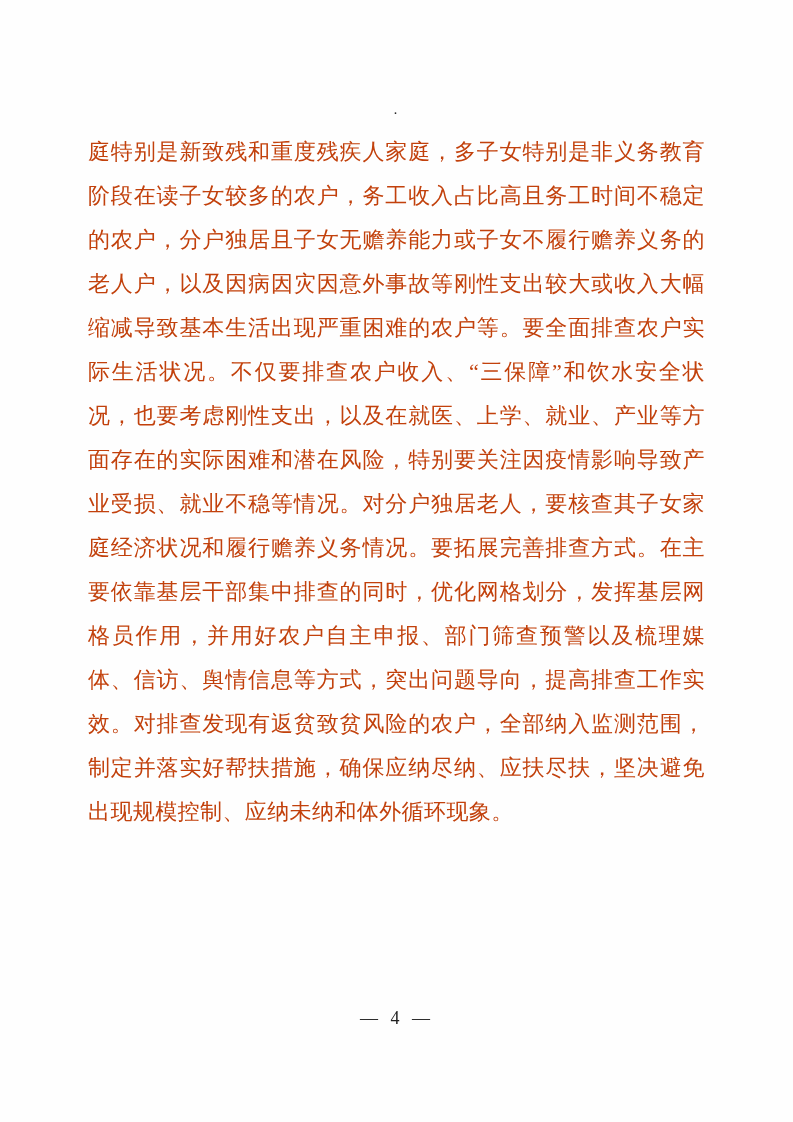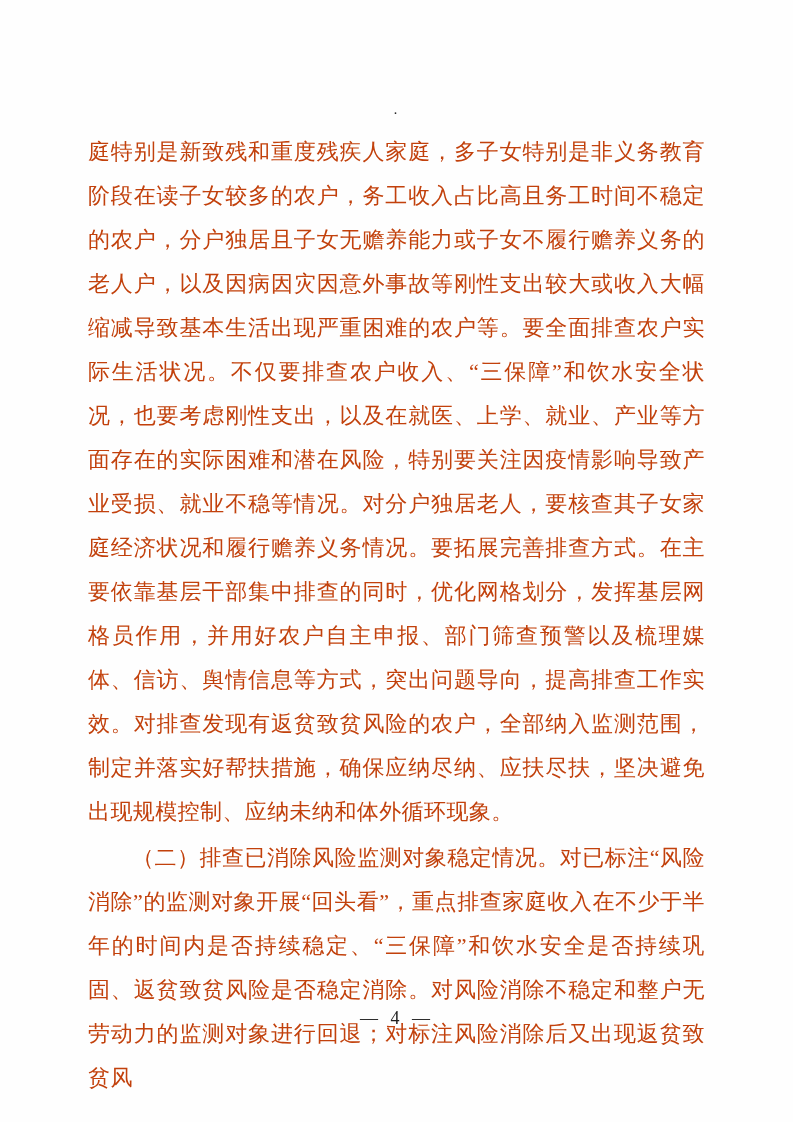--- a/index.html
+++ b/index.html
@@ -71,21 +71,20 @@
 </head>
 <body>
 
 <div class="page">
   <div class="page-inner">
 
     <div class="top-mark">·</div>
 
     <div class="doc-body">
       <p class="para">庭特别是新致残和重度残疾人家庭，多子女特别是非义务教育阶段在读子女较多的农户，务工收入占比高且务工时间不稳定的农户，分户独居且子女无赡养能力或子女不履行赡养义务的老人户，以及因病因灾因意外事故等刚性支出较大或收入大幅缩减导致基本生活出现严重困难的农户等。要全面排查农户实际生活状况。不仅要排查农户收入、“三保障”和饮水安全状况，也要考虑刚性支出，以及在就医、上学、就业、产业等方面存在的实际困难和潜在风险，特别要关注因疫情影响导致产业受损、就业不稳等情况。对分户独居老人，要核查其子女家庭经济状况和履行赡养义务情况。要拓展完善排查方式。在主要依靠基层干部集中排查的同时，优化网格划分，发挥基层网格员作用，并用好农户自主申报、部门筛查预警以及梳理媒体、信访、舆情信息等方式，突出问题导向，提高排查工作实效。对排查发现有返贫致贫风险的农户，全部纳入监测范围，制定并落实好帮扶措施，确保应纳尽纳、应扶尽扶，坚决避免出现规模控制、应纳未纳和体外循环现象。</p>
-      <p class="para indent">（二）排查已消除风险监测对象稳定情况。对已标注“风险消除”的监测对象开展“回头看”，重点排查家庭收入在不少于半年的时间内是否持续稳定、“三保障”和饮水安全是否持续巩固、返贫致贫风险是否稳定消除。对风险消除不稳定和整户无劳动力的监测对象进行回退；对标注风险消除后又出现返贫致贫风</p>
     </div>
 
   </div>
 
   <div class="page-footer">
     <span>—</span>
     <span class="num">4</span>
     <span>—</span>
   </div>
 </div>

